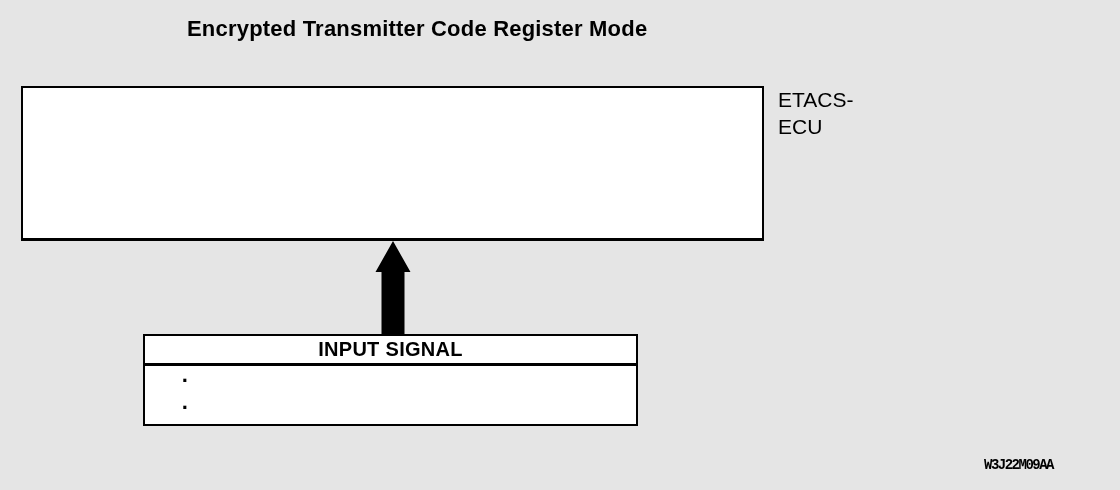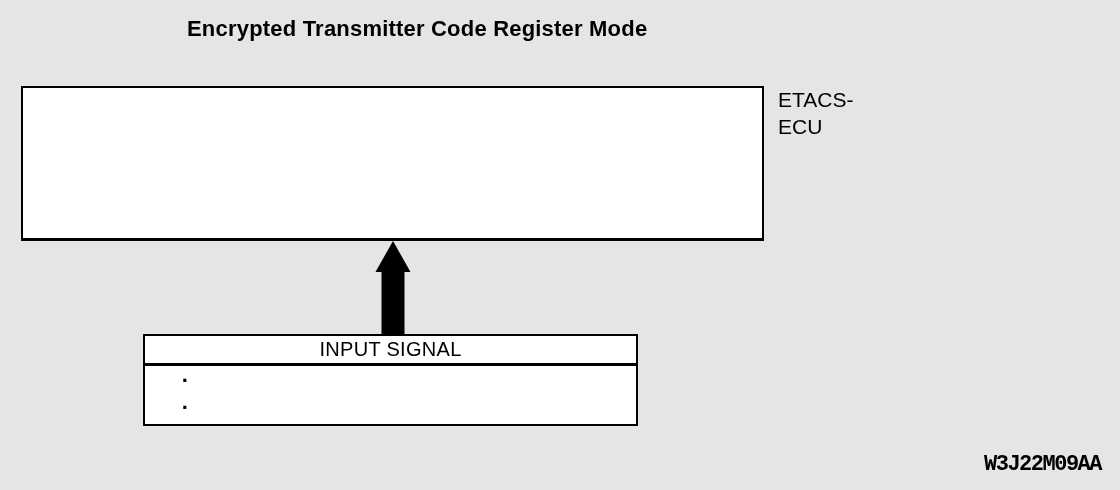--- a/index.html
+++ b/index.html
@@ -69,20 +69,21 @@
   .input-header {
     box-sizing: border-box;
     height: 30px;
     border-bottom: 3px solid #000000;
     display: flex;
     align-items: center;
     justify-content: center;
     font-size: 20px;
     letter-spacing: 0.3px;
     white-space: nowrap;
+    font-weight: bold;
   }
   .input-items {
     flex: 1;
     display: flex;
     flex-direction: column;
     justify-content: space-evenly;
     padding: 1px 0 2px 0;
   }
   .input-item {
     display: flex;
@@ -98,21 +99,21 @@
     margin-left: 34px;
     font-size: 22px;
     font-weight: bold;
     text-align: center;
   }
   .figure-code {
     position: absolute;
     left: 984px;
     top: 453px;
     font-family: "Liberation Mono", monospace;
-    font-size: 22px;
+    font-size: 14px;
     line-height: 24px;
     font-weight: bold;
     letter-spacing: -1.5px;
     white-space: nowrap;
   }
 </style>
 </head>
 <body>
 
 <div class="canvas">

